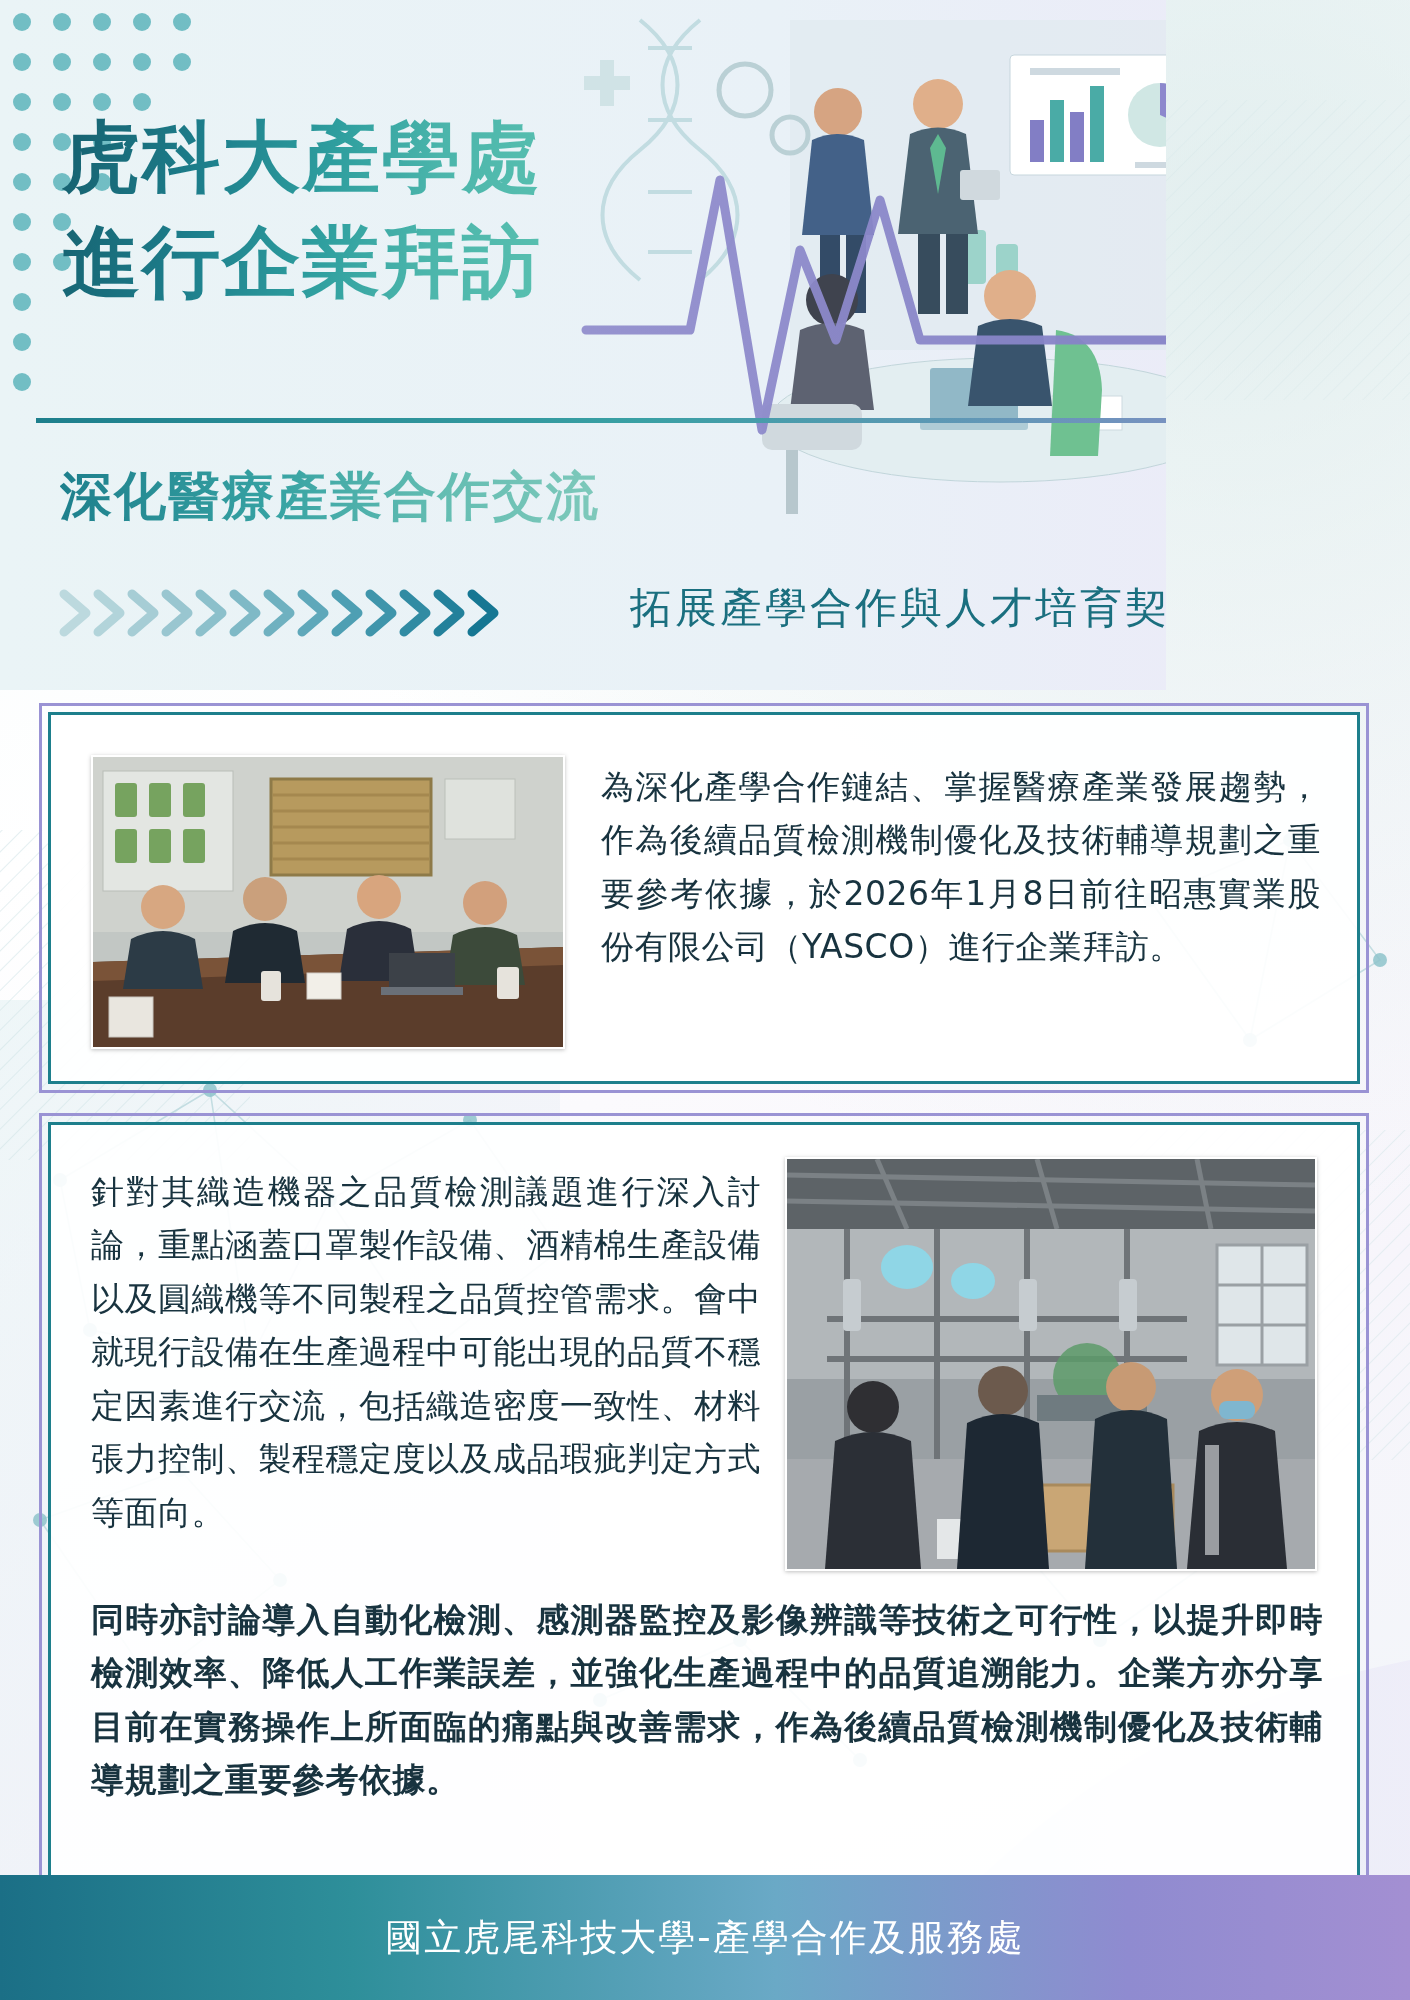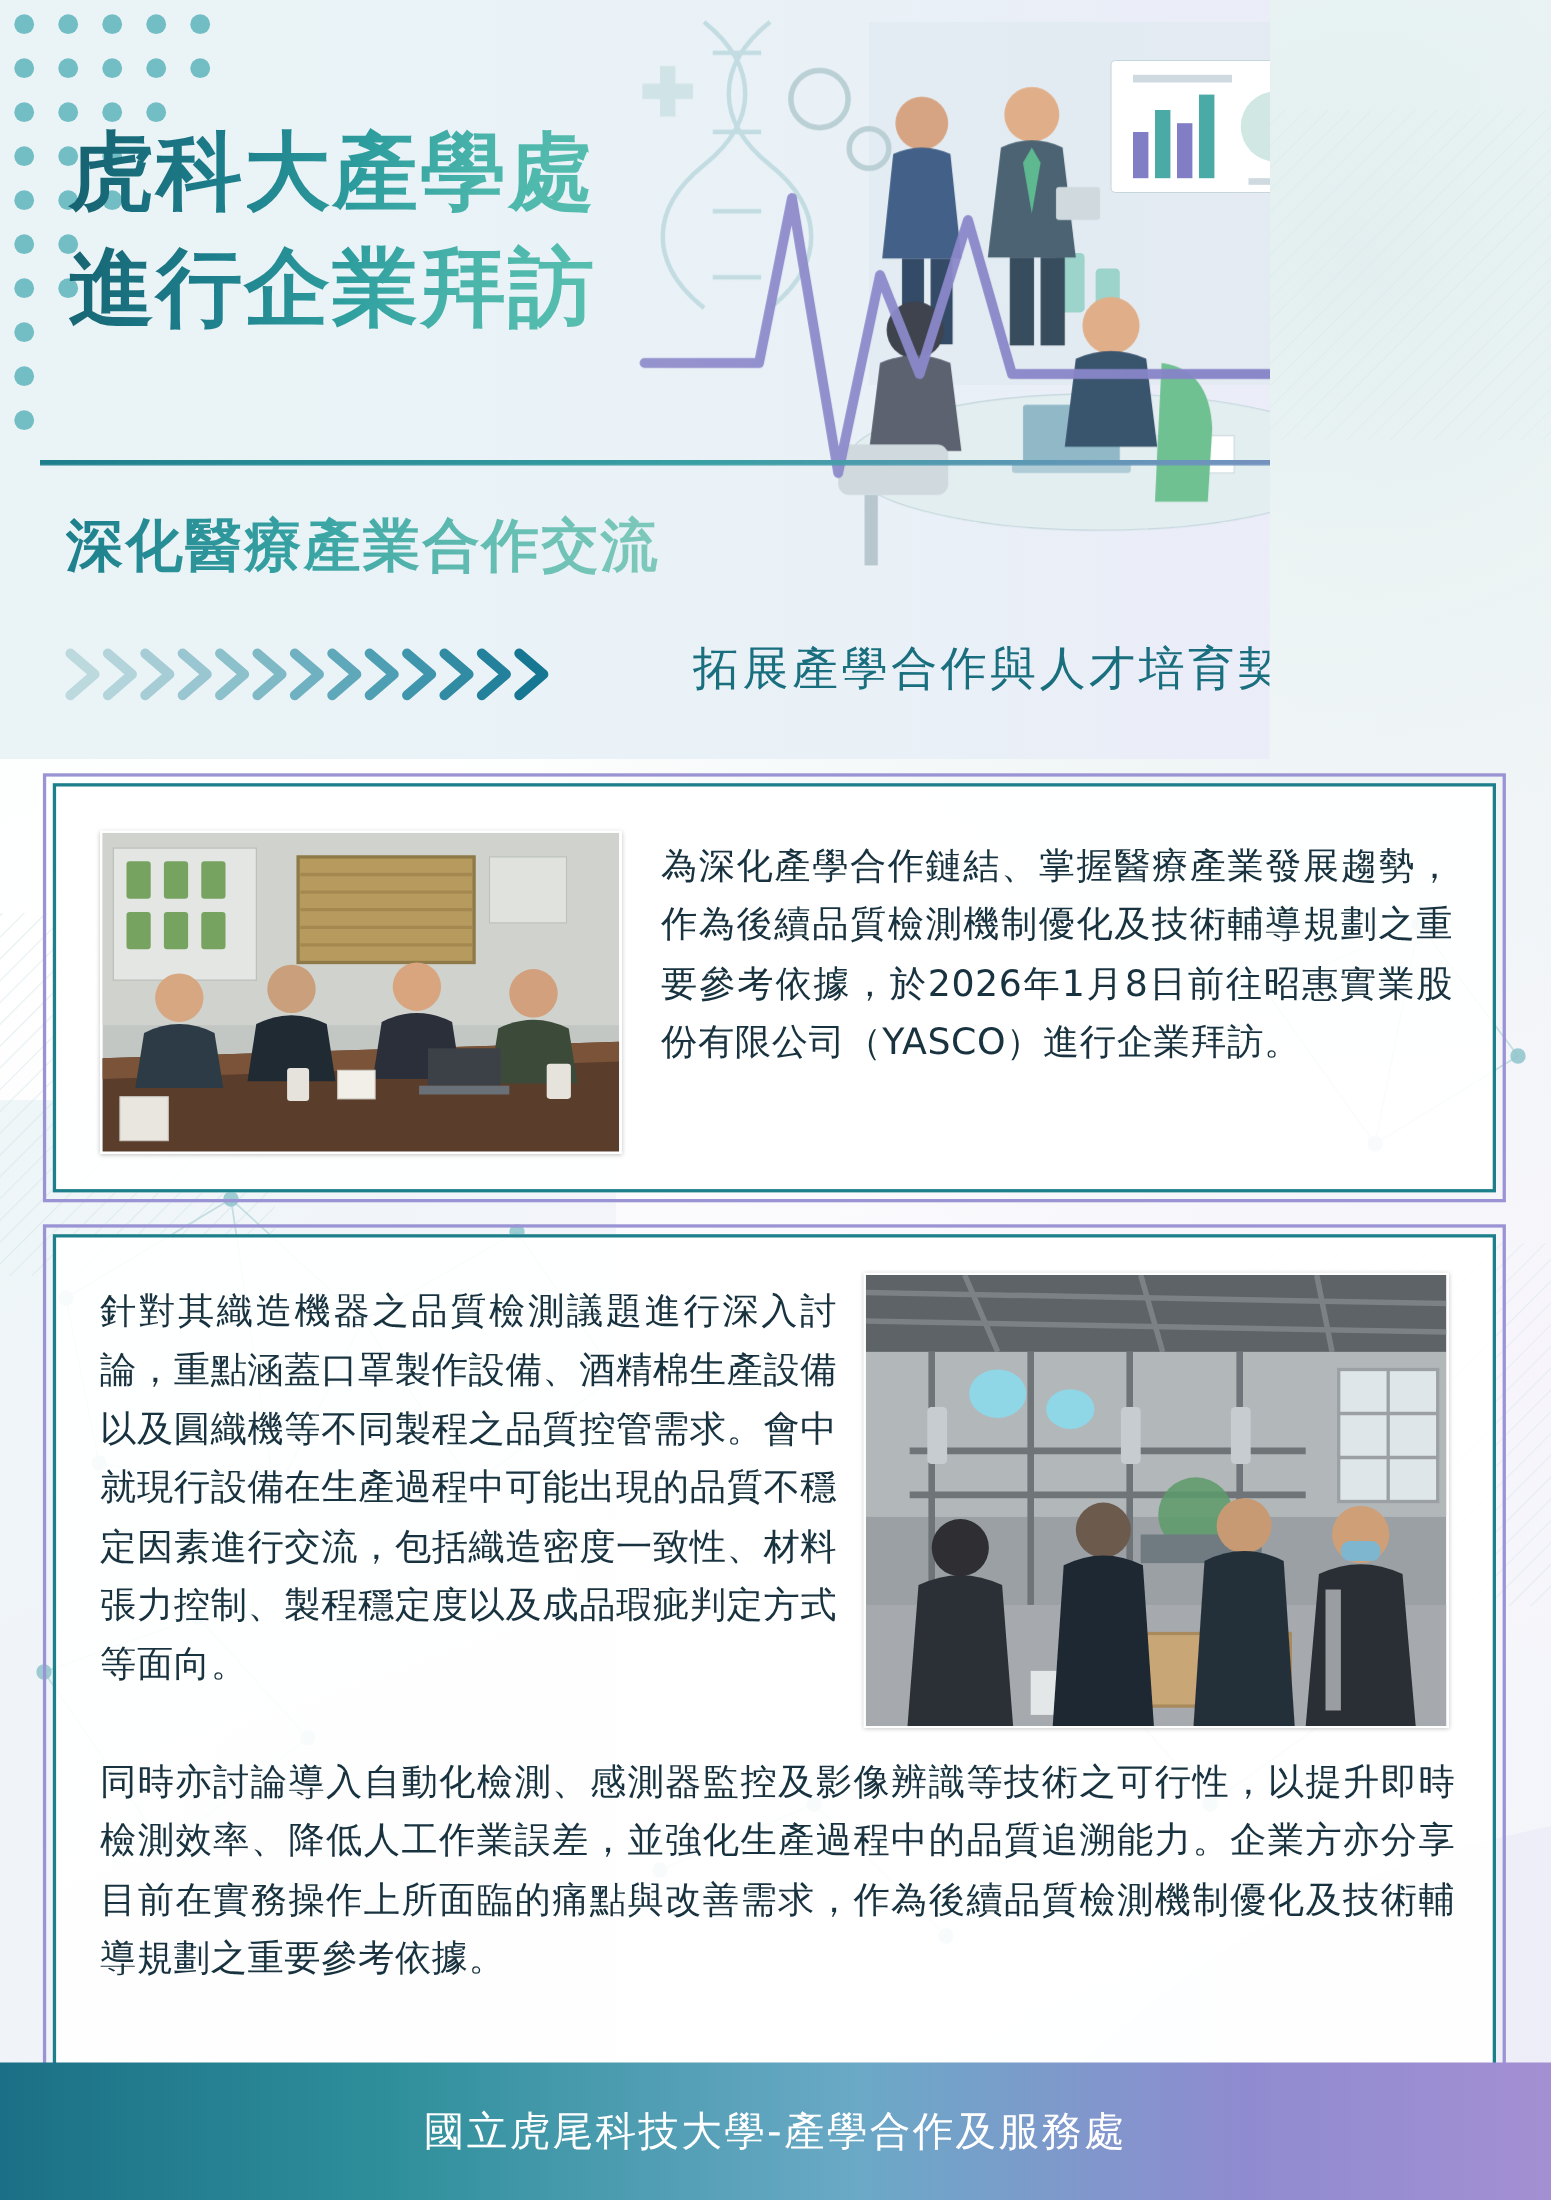--- a/index.html
+++ b/index.html
@@ -33,20 +33,21 @@
     pointer-events: none;
   }
 
   
   .header {
     position: absolute;
     top: 0; left: 0;
     width: 1154px;
     height: 690px;
     overflow: hidden;
+    padding-left: 12px;
   }
   .header-bg {
     position: absolute;
     inset: 0;
     background: linear-gradient(115deg, #e9f4f6 0%, #eef6f8 40%, #e6eef7 70%, #efeaf7 100%);
   }
 
   .title-block {
     position: absolute;
     left: 62px;
@@ -179,20 +180,21 @@
     position: absolute;
     left: 40px;
     top: 40px;
     width: 670px;
   }
   .text-2b {
     position: absolute;
     left: 40px;
     top: 468px;
     width: 1232px;
+    font-weight: bold;
   }
 
   
   .footer {
     position: absolute;
     left: 0;
     bottom: 0;
     width: 1410px;
     height: 125px;
     background: linear-gradient(90deg, #1b6f86 0%, #2e8f9a 25%, #6aa9c6 55%, #8f8bd0 80%, #a38fd2 100%);

